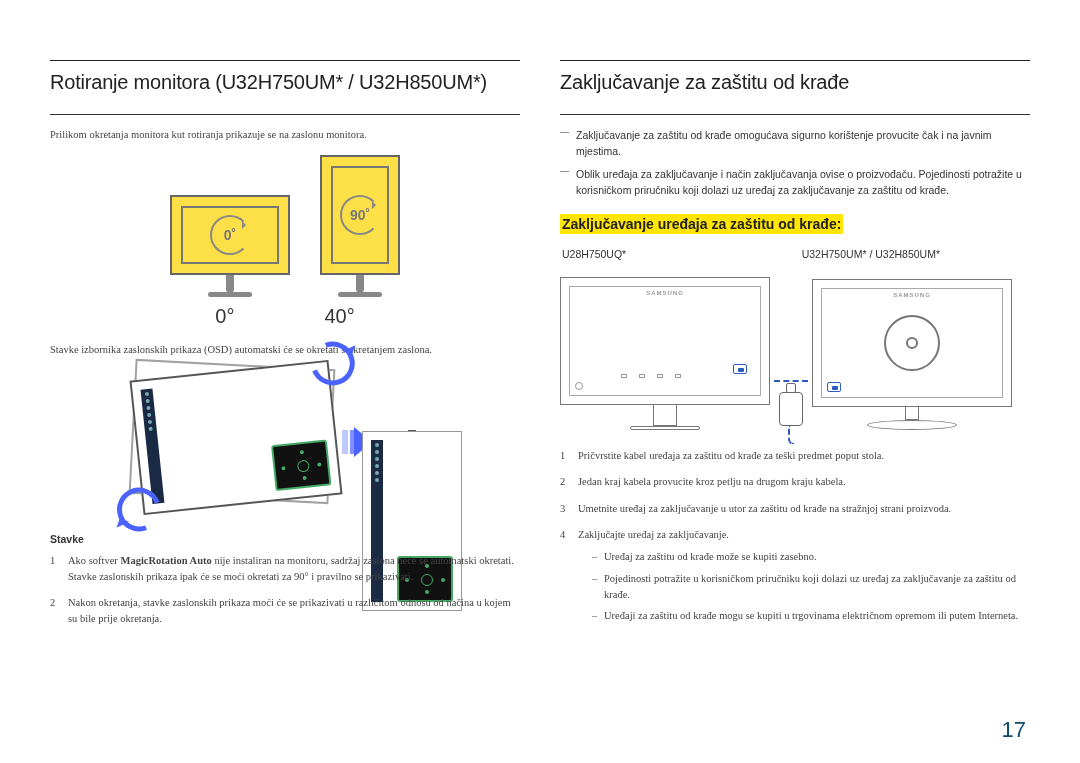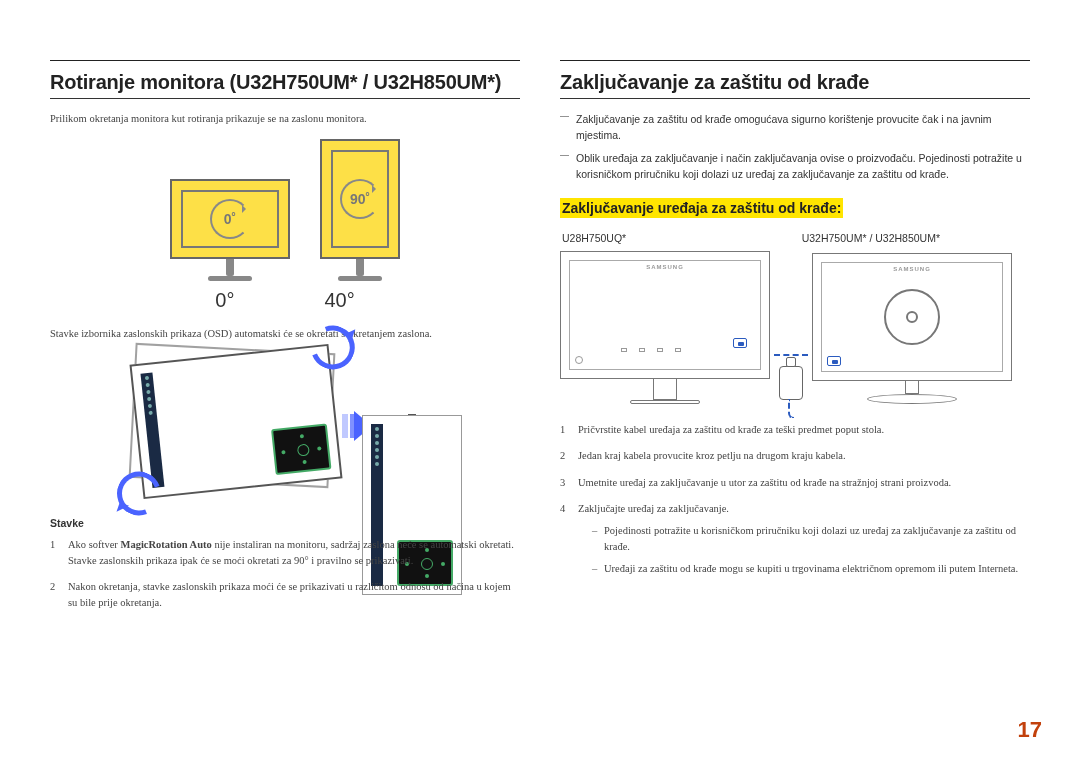--- a/index.html
+++ b/index.html
@@ -14,23 +14,23 @@
   }
   .columns {
     display: flex;
     gap: 40px;
   }
   .col { flex: 1; min-width: 0; }
 
   .hr-top { border: none; border-top: 1.5px solid #222; margin-bottom: 10px; }
   h2 {
     font-size: 20px;
-    font-weight: 700;
+    font-weight: 400;
     color: #222;
-    margin-bottom: 4px;
+    margin-bottom: 20px;
     letter-spacing: -0.2px;
   }
   .hr-under-h2 { border: none; border-top: 1px solid #333; margin-bottom: 12px; }
   p, li { font-size: 10.5px; line-height: 1.5; color: #444; font-family: Liberation Serif, serif; }
   .intro { margin-bottom: 12px; }
 
   .rot-fig {
     display: flex;
     justify-content: center;
     align-items: flex-end;
@@ -141,21 +141,21 @@
   }
   .bold{ font-weight:700; }
 
   
   .dash-note{ position:relative; padding-left:16px; font-size:10.5px; line-height:1.55; margin-bottom:6px;}
   .dash-note::before{ content:"―"; position:absolute; left:0; top:-1px; color:#555; font-size:9px; letter-spacing:-2px;}
   h3.hl{
     background:#ffe500; display:inline-block; font-size:14px; font-weight:600;
     color:#222; padding: 2px 2px; margin: 10px 0 14px;
   }
-  .models{ display:flex; gap:60px; font-size:10.5px; margin-bottom:10px;}
+  .models{ display:flex; gap:60px; font-size:10.5px; margin-bottom:20px;}
   .models span:first-child{ margin-left:2px; }
   .models span:last-child{ margin-left:auto; margin-right:90px;padding-left:48px;}
 
   .lock-fig{
     display:flex; align-items:flex-end; gap:4px; margin-bottom:18px;
     height: 150px;
   }
   .backpanel{
     border:1.5px solid #777; background:#fff; position:relative;
   }
@@ -185,22 +185,22 @@
     left:50%; top:10px; transform:translateX(-50%);
   }
   .plug .tip{position:absolute;left:50%;top:-10px;transform:translateX(-50%);width:10px;height:10px;background:#fff;border:1.5px solid #666;border-radius:2px;}
   .plug .cord{position:absolute;left:50%;bottom:-20px;transform:translateX(-50%);width:6px;height:20px;border-left:2px dashed #2b5bbf;border-bottom:2px dashed #2b5bbf;border-bottom-left-radius:10px;}
 
   ul.sub{ list-style:none; padding-left:14px; margin-top:6px;}
   ul.sub li{ position:relative; padding-left:12px; margin-bottom:6px; font-size:10.5px; line-height:1.5;}
   ul.sub li::before{content:"‒"; position:absolute; left:0; color:#555;}
 
   .page-num{
-    position:absolute; right:38px; bottom:20px;
-    font-size:22px; color:#c2410c; font-weight:700;
+    position:absolute; right:54px; bottom:20px;
+    font-size:22px; color:#0c4a6e; font-weight:400;
   }
 </style>
 </head>
 <body>
 
 <div class="columns">
 
   <div class="col">
     <hr class="hr-top">
     <h2>Rotiranje monitora (U32H750UM* / U32H850UM*)</h2>
@@ -341,20 +341,21 @@
       </div>
     </div>
 
     <ol class="notes">
       <li>Pričvrstite kabel uređaja za zaštitu od krađe za teški predmet poput stola.</li>
       <li>Jedan kraj kabela provucite kroz petlju na drugom kraju kabela.</li>
       <li>Umetnite uređaj za zaključavanje u utor za zaštitu od krađe na stražnjoj strani proizvoda.</li>
       <li>
         <span>Zaključajte uređaj za zaključavanje.</span>
         <ul class="sub">
+          <li>Uređaj za zaštitu od krađe može se kupiti zasebno.</li>
           <li>Pojedinosti potražite u korisničkom priručniku koji dolazi uz uređaj za zaključavanje za zaštitu od krađe.</li>
           <li>Uređaji za zaštitu od krađe mogu se kupiti u trgovinama električnom opremom ili putem Interneta.</li>
         </ul>
       </li>
     </ol>
   </div>
 </div>
 
 <div class="page-num">17</div>
 

